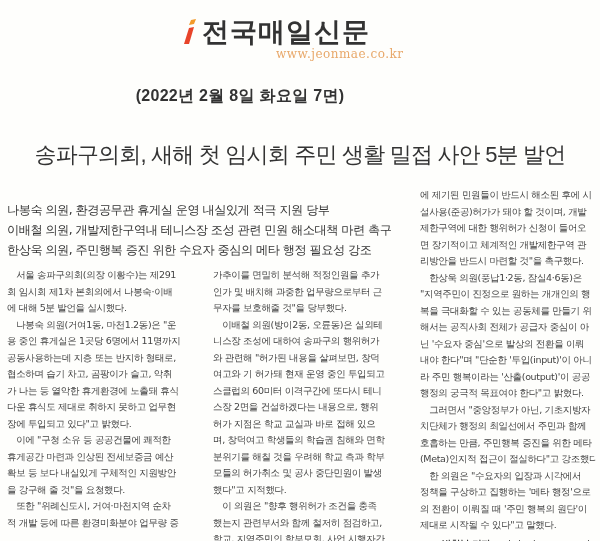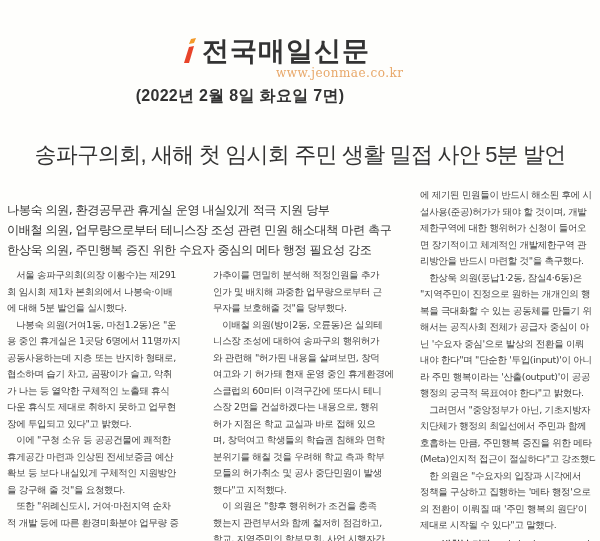--- a/index.html
+++ b/index.html
@@ -4,21 +4,21 @@
 <style>
   html, body { margin: 0; padding: 0; }
   body {
     width: 600px; height: 541px; overflow: hidden;
     background: #fefefc;
     font-family: "DejaVu Sans", sans-serif;
     color: #2a2a2a;
     position: relative;
   }
   .masthead {
-    position: absolute; left: 180px; top: 36px; width: 240px; height: 46px;
+    position: absolute; left: 180px; top: 17px; width: 240px; height: 46px;
   }
   .logo-i {
     position: absolute; left: 3px; top: 2px; width: 14px; height: 26px;
   }
   .logo-title {
     position: absolute; left: 22px; top: -3px;
     font-size: 27px; font-weight: bold; letter-spacing: 1px;
     color: #333; white-space: nowrap;
   }
   .logo-url {
@@ -67,50 +67,50 @@
   <div class="logo-title">전국매일신문</div>
   <div class="logo-url">www.jeonmae.co.kr</div>
 </div>
 
 <div class="dateline">(2022년 2월 8일 화요일 7면)</div>
 
 <div class="headline">송파구의회, 새해 첫 임시회 주민 생활 밀접 사안 5분 발언</div>
 
 <div class="subheads">
   <div class="subhead">나봉숙 의원, 환경공무관 휴게실 운영 내실있게 적극 지원 당부</div>
-  <div class="subhead">이배철 의원, 업무량으로부터 테니스장 조성 관련 민원 해소대책 마련 촉구</div>
+  <div class="subhead">이배철 의원, 개발제한구역내 테니스장 조성 관련 민원 해소대책 마련 촉구</div>
   <div class="subhead">한상욱 의원, 주민행복 증진 위한 수요자 중심의 메타 행정 필요성 강조</div>
 </div>
 
 <div class="col col1">
     <span class="line">　서울 송파구의회(의장 이황수)는 제291</span>
     <span class="line">회 임시회 제1차 본회의에서 나봉숙·이배</span>
     <span class="line">에 대해 5분 발언을 실시했다.</span>
     <span class="line">　나봉숙 의원(거여1동, 마천1.2동)은 "운</span>
     <span class="line">용 중인 휴게실은 1곳당 6명에서 11명까지</span>
     <span class="line">공동사용하는데 지층 또는 반지하 형태로,</span>
     <span class="line">협소하며 습기 차고, 곰팡이가 슬고, 악취</span>
-    <span class="line">가 나는 등 열악한 구체적인 노출돼 휴식</span>
+    <span class="line">가 나는 등 열악한 휴게환경에 노출돼 휴식</span>
     <span class="line">다운 휴식도 제대로 취하지 못하고 업무현</span>
     <span class="line">장에 투입되고 있다"고 밝혔다.</span>
     <span class="line">　이에 "구청 소유 등 공공건물에 쾌적한</span>
     <span class="line">휴게공간 마련과 인상된 전세보증금 예산</span>
     <span class="line">확보 등 보다 내실있게 구체적인 지원방안</span>
     <span class="line">을 강구해 줄 것"을 요청했다.</span>
     <span class="line">　또한 "위례신도시, 거여·마천지역 순차</span>
     <span class="line">적 개발 등에 따른 환경미화분야 업무량 증</span>
   </div>
 <div class="col col2">
     <span class="line">가추이를 면밀히 분석해 적정인원을 추가</span>
     <span class="line">인가 및 배치해 과중한 업무량으로부터 근</span>
     <span class="line">무자를 보호해줄 것"을 당부했다.</span>
     <span class="line">　이배철 의원(방이2동, 오륜동)은 실외테</span>
     <span class="line">니스장 조성에 대하여 송파구의 행위허가</span>
     <span class="line">와 관련해 "허가된 내용을 살펴보면, 창덕</span>
-    <span class="line">여고와 기 허가돼 현재 운영 중인 휴게환경에</span>
+    <span class="line">여고와 기 허가돼 현재 운영 중인 투입되고</span>
     <span class="line">스클럽의 60미터 이격구간에 또다시 테니</span>
     <span class="line">스장 2면을 건설하겠다는 내용으로, 행위</span>
     <span class="line">허가 지점은 학교 교실과 바로 접해 있으</span>
     <span class="line">며, 창덕여고 학생들의 학습권 침해와 면학</span>
     <span class="line">분위기를 해칠 것을 우려해 학교 측과 학부</span>
     <span class="line">모들의 허가취소 및 공사 중단민원이 발생</span>
     <span class="line">했다"고 지적했다.</span>
     <span class="line">　이 의원은 "향후 행위허가 조건을 충족</span>
     <span class="line">했는지 관련부서와 함께 철저히 점검하고,</span>
     <span class="line">학교, 지역주민인 학부모회, 사업 시행자간</span>

